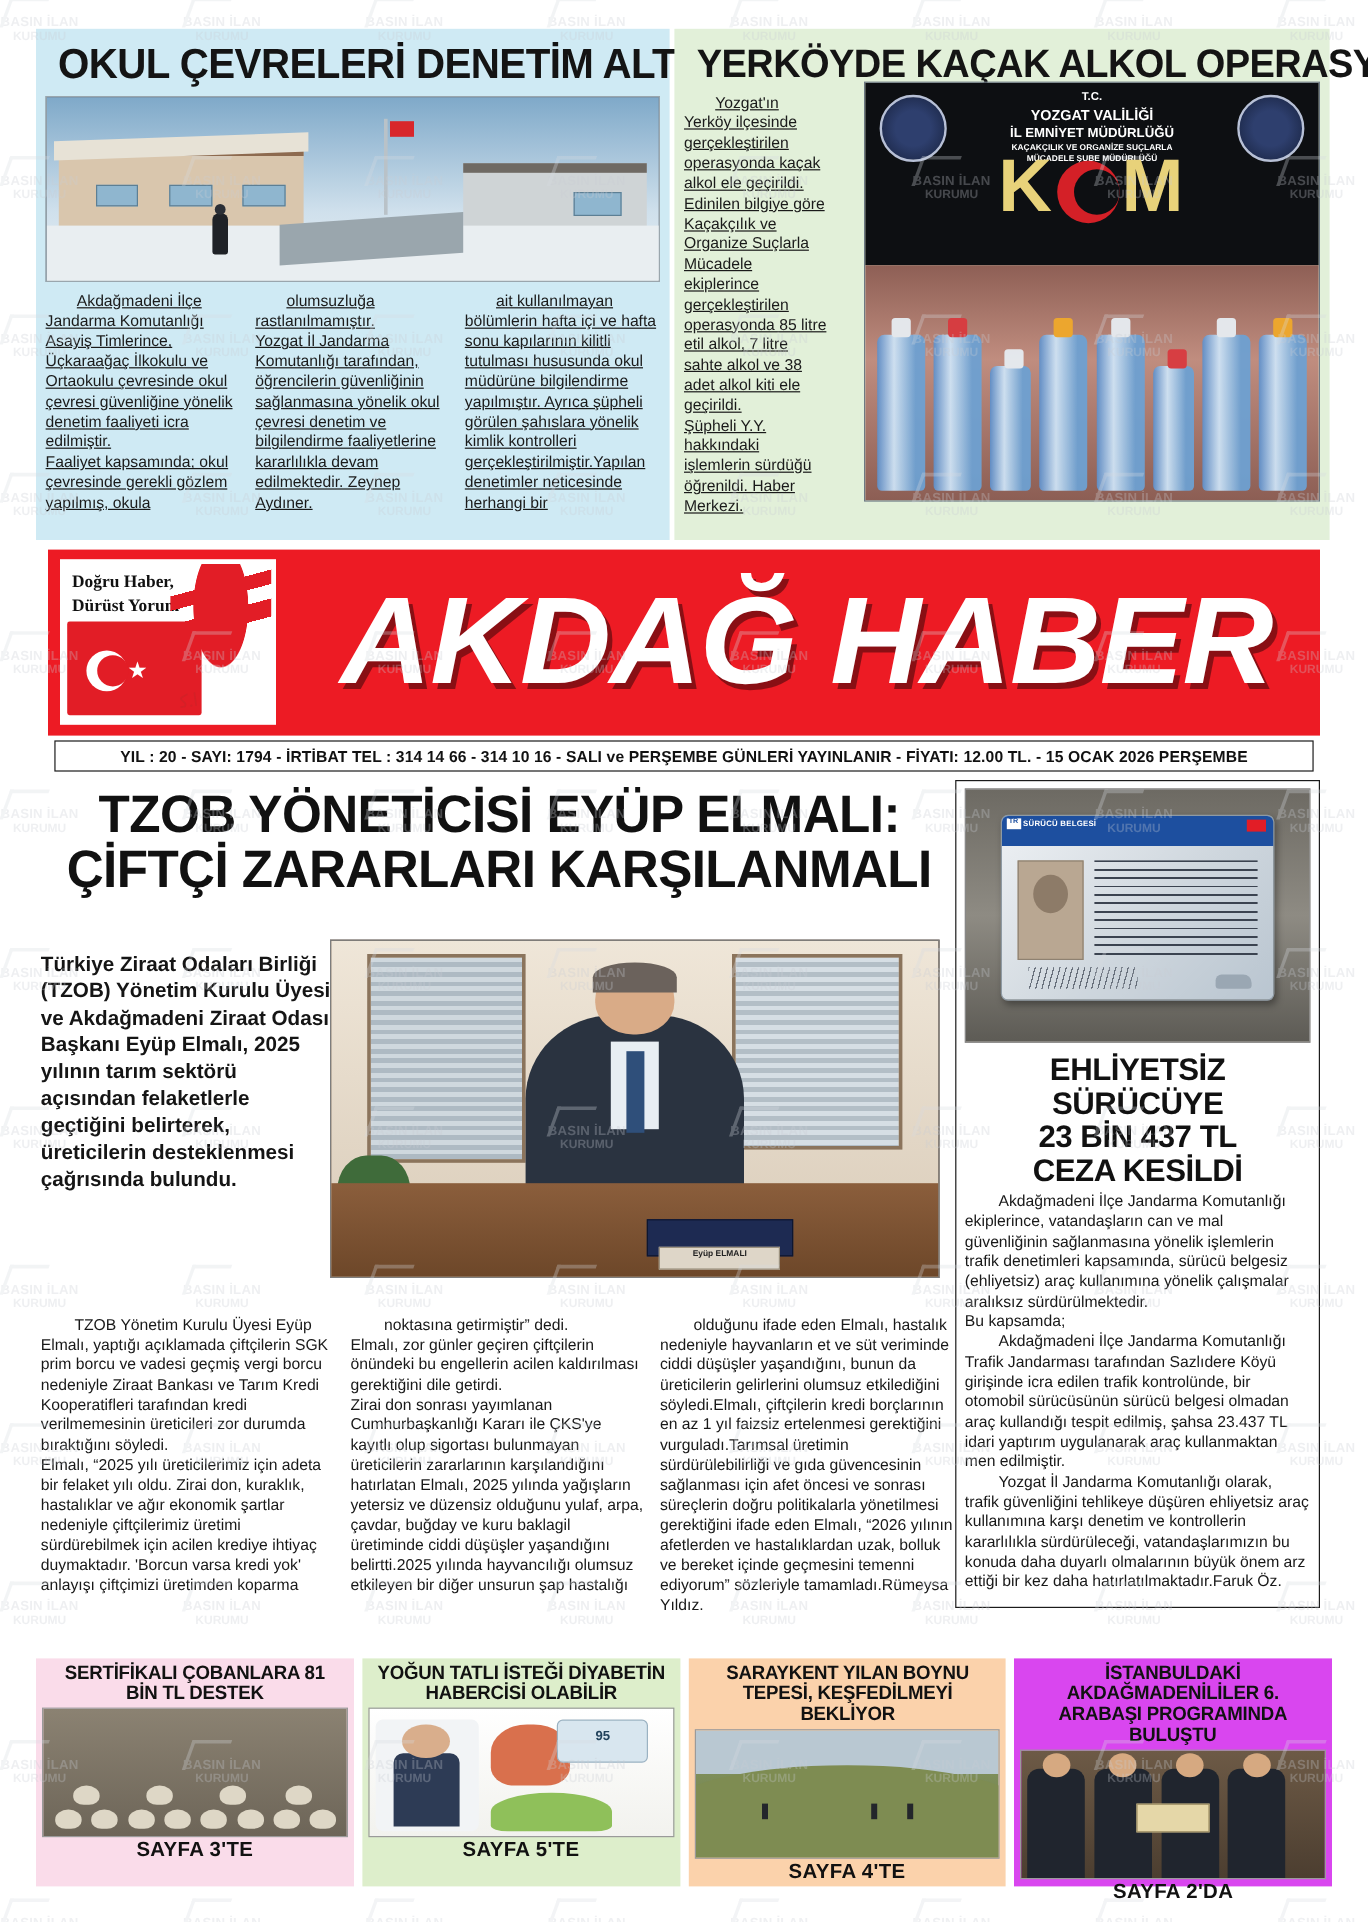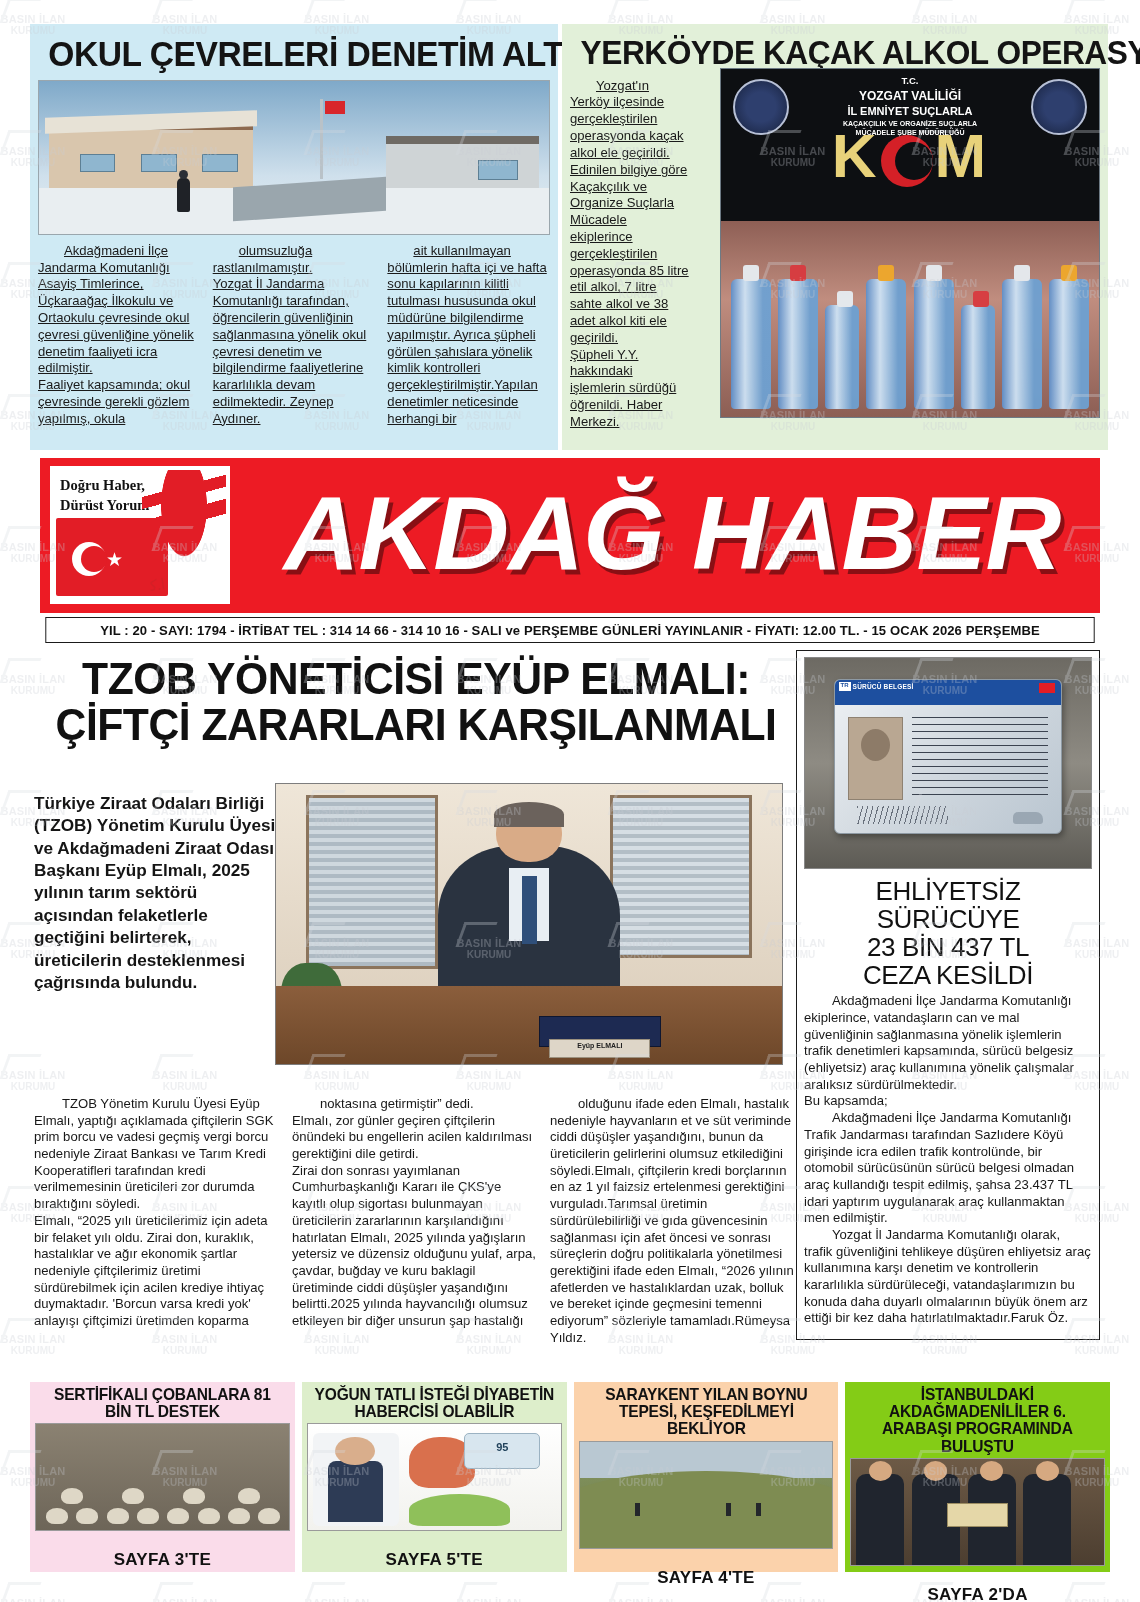--- a/index.html
+++ b/index.html
@@ -202,21 +202,21 @@
   .lic-flag{ position:absolute; right:6px; top:3px; width:16px; height:10px; background:#e21d26;}
   .lic-ph{ position:absolute; left:6%; top:24%; width:24%; height:54%; background:#b9a792; border:1px solid #8e8171;}
   .lic-ph:after{content:"";position:absolute;left:22%;top:14%;width:56%;height:40%;border-radius:50%;background:#8d7b68;}
   .lic-lines{ position:absolute; left:34%; top:24%; width:60%; height:54%;
      background:repeating-linear-gradient(#3b4350 0 1.5px, transparent 1.5px 7px);}
   .lic-sig{ position:absolute; left:10%; bottom:6%; width:40%; height:12%;
      background:repeating-linear-gradient(105deg,#3a4250 0 1px, transparent 1px 5px); opacity:.7;}
   .lic-car{ position:absolute; right:8%; bottom:6%; width:30px; height:12px; background:#9aa7b3; border-radius:5px 7px 3px 3px;}
 
   .side-hl{
-    text-align:center; font-family:"Liberation Sans",sans-serif; font-weight:400;
+    text-align:center; font-family:"Liberation Sans",sans-serif; font-weight:700;
     font-size:26px; line-height:1.08; color:#111; margin:8px 0 4px;
     letter-spacing:-.4px;
   }
   .side-body{ font-size:13.1px; line-height:1.275; color:#181818; }
   .side-body p{ margin:0; text-indent:28px; }
   .side-body p.noind{ text-indent:0; }
 
   
   .teasers{
     position:absolute; left:30px; top:1382px; width:1080px; height:190px;
@@ -225,24 +225,24 @@
   .teaser{ flex:1; position:relative; padding:4px 5px 2px; }
   .t-title{
     font-family:"Liberation Sans Narrow","Liberation Sans",sans-serif;
     font-weight:700; font-size:16.2px; line-height:1.06; color:#111;
     text-align:center; letter-spacing:-.2px; transform:scaleX(.96);
     min-height:34px; display:flex; align-items:center; justify-content:center;
   }
   .t-photo{ width:100%; height:108px; border:1px solid #9a9a9a; margin-top:3px; overflow:hidden; position:relative;}
   .t-page{
     text-align:center; font-family:"Liberation Sans",sans-serif; font-weight:700;
-    font-size:17px; color:#111; margin-top:19px; letter-spacing:.3px;
+    font-size:17px; color:#111; margin-top:1px; letter-spacing:.3px;
   }
   .t1{ background:#fadcea; } .t2{ background:#ddeecb; }
-  .t3{ background:#fbd2ab; } .t4{ background:#84cc16; }
+  .t3{ background:#fbd2ab; } .t4{ background:#d946ef; }
 
   .sheep-bg{ position:absolute; inset:0; background:linear-gradient(#8b8272,#6d6558);}
   .sheep{ position:absolute; bottom:6px; width:22px; height:16px; background:#ded7c6; border-radius:50% 50% 40% 40%;}
   .doc-bg{ position:absolute; inset:0; background:linear-gradient(#ffffff,#f2f2ee);}
   .doc-person{ position:absolute; left:2%; top:8%; width:34%; height:88%; background:#f2f4f6; border-radius:6px;}
   .doc-person:after{content:"";position:absolute;left:26%;top:4%;width:46%;height:30%;border-radius:50%;background:#d9ae8c;}
   .doc-person:before{content:"";position:absolute;left:18%;top:30%;width:64%;height:66%;background:#2d3b55;border-radius:8px 8px 0 0;}
   .organ{ position:absolute; left:40%; top:12%; width:26%; height:48%; background:#d9704d; border-radius:46% 46% 30% 30%;}
   .meter{ position:absolute; right:8%; top:8%; width:30%; height:34%; background:#d8e6ef; border:1px solid #9bb2c2; border-radius:5px;
      color:#22435c; font-size:11px; font-weight:700; text-align:center; line-height:2.4;}
@@ -302,21 +302,21 @@
 Şüpheli Y.Y. hakkındaki işlemlerin sürdüğü öğrenildi. Haber Merkezi.</p>
     </div>
 
     <div class="kom-photo">
       <div class="kom-top">
         <div class="seal l"></div>
         <div class="seal r"></div>
         <div class="kom-txt">
           <div>T.C.</div>
           <div style="font-size:12px">YOZGAT VALİLİĞİ</div>
-          <div style="font-size:11px">İL EMNİYET SUÇLARLA</div>
+          <div style="font-size:11px">İL EMNİYET MÜDÜRLÜĞÜ</div>
           <div style="font-size:7px">KAÇAKÇILIK VE ORGANİZE SUÇLARLA</div>
           <div style="font-size:7px">MÜCADELE ŞUBE MÜDÜRLÜĞÜ</div>
         </div>
         <div class="kom-word">
           <span>K</span><span class="moon"></span><span>M</span>
         </div>
       </div>
       <div class="kom-bot">
         <div class="bottles">
           <div class="btl"></div>

